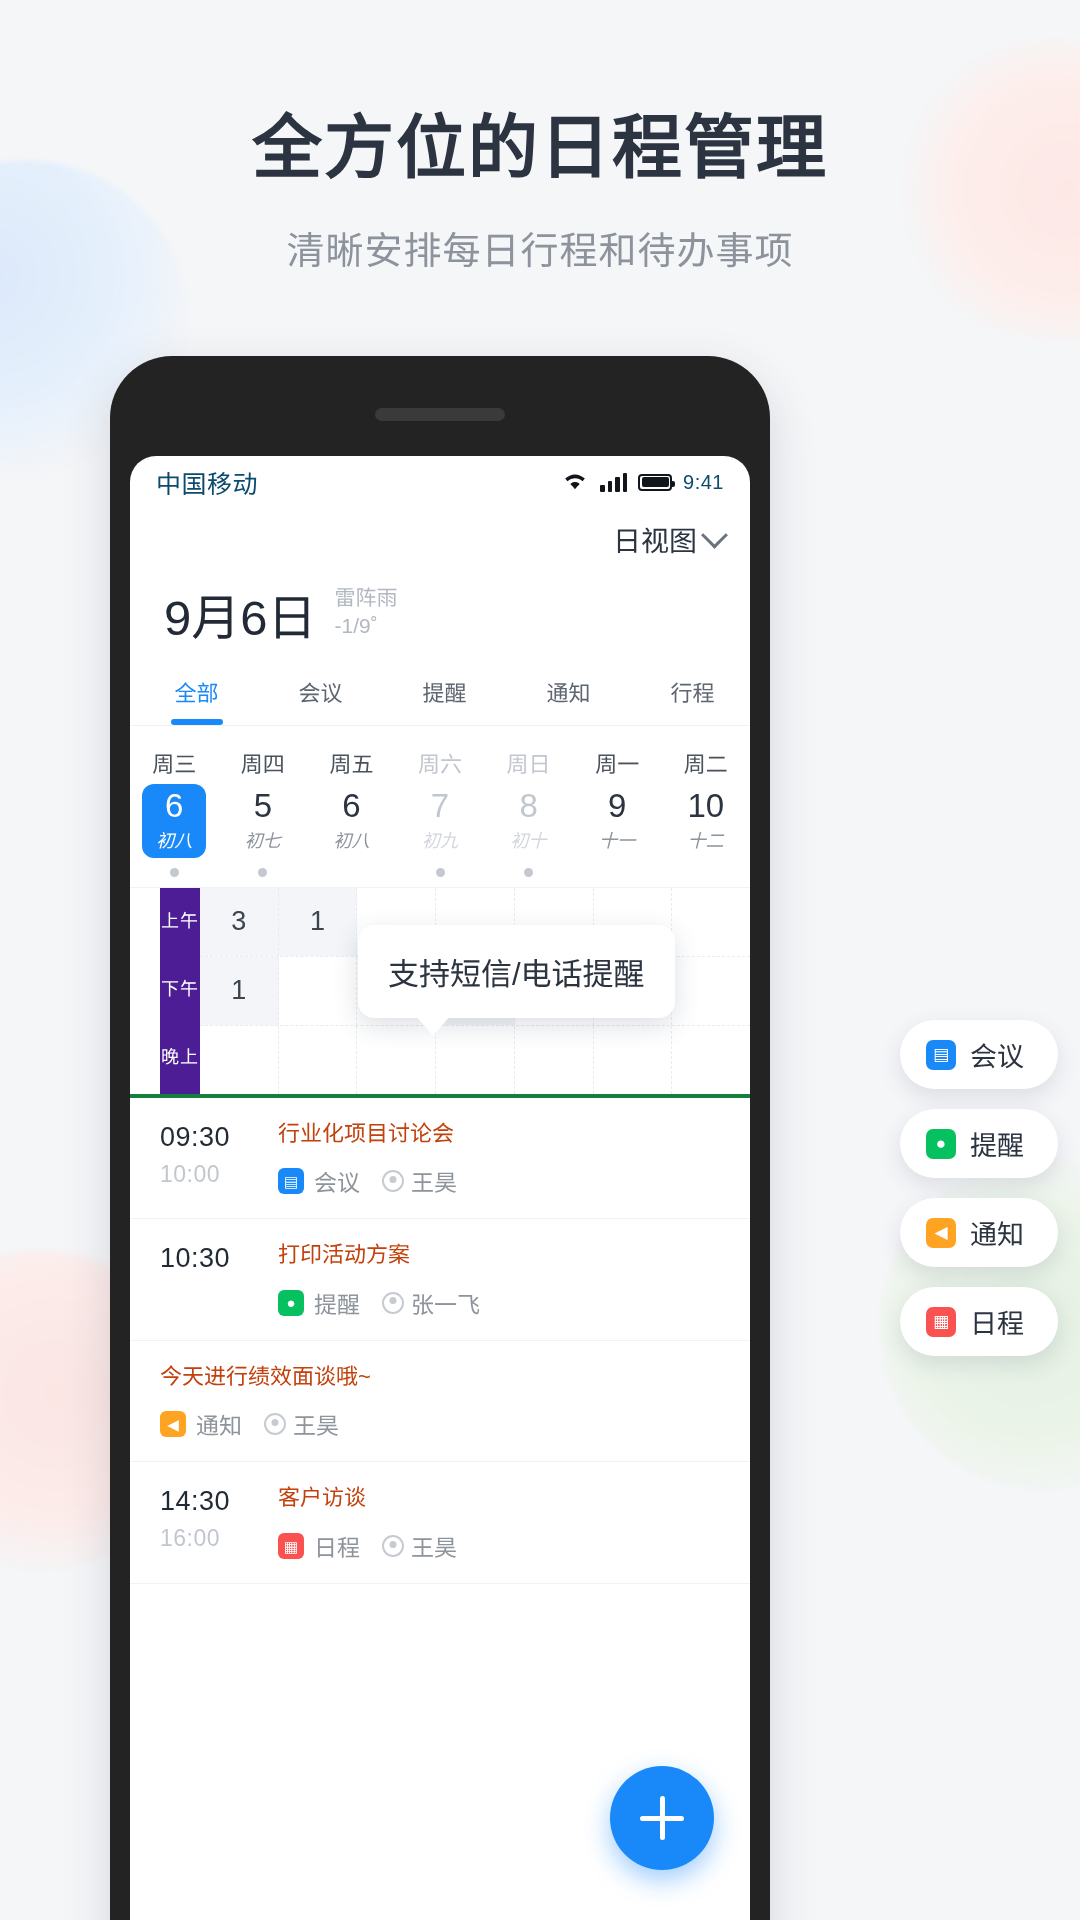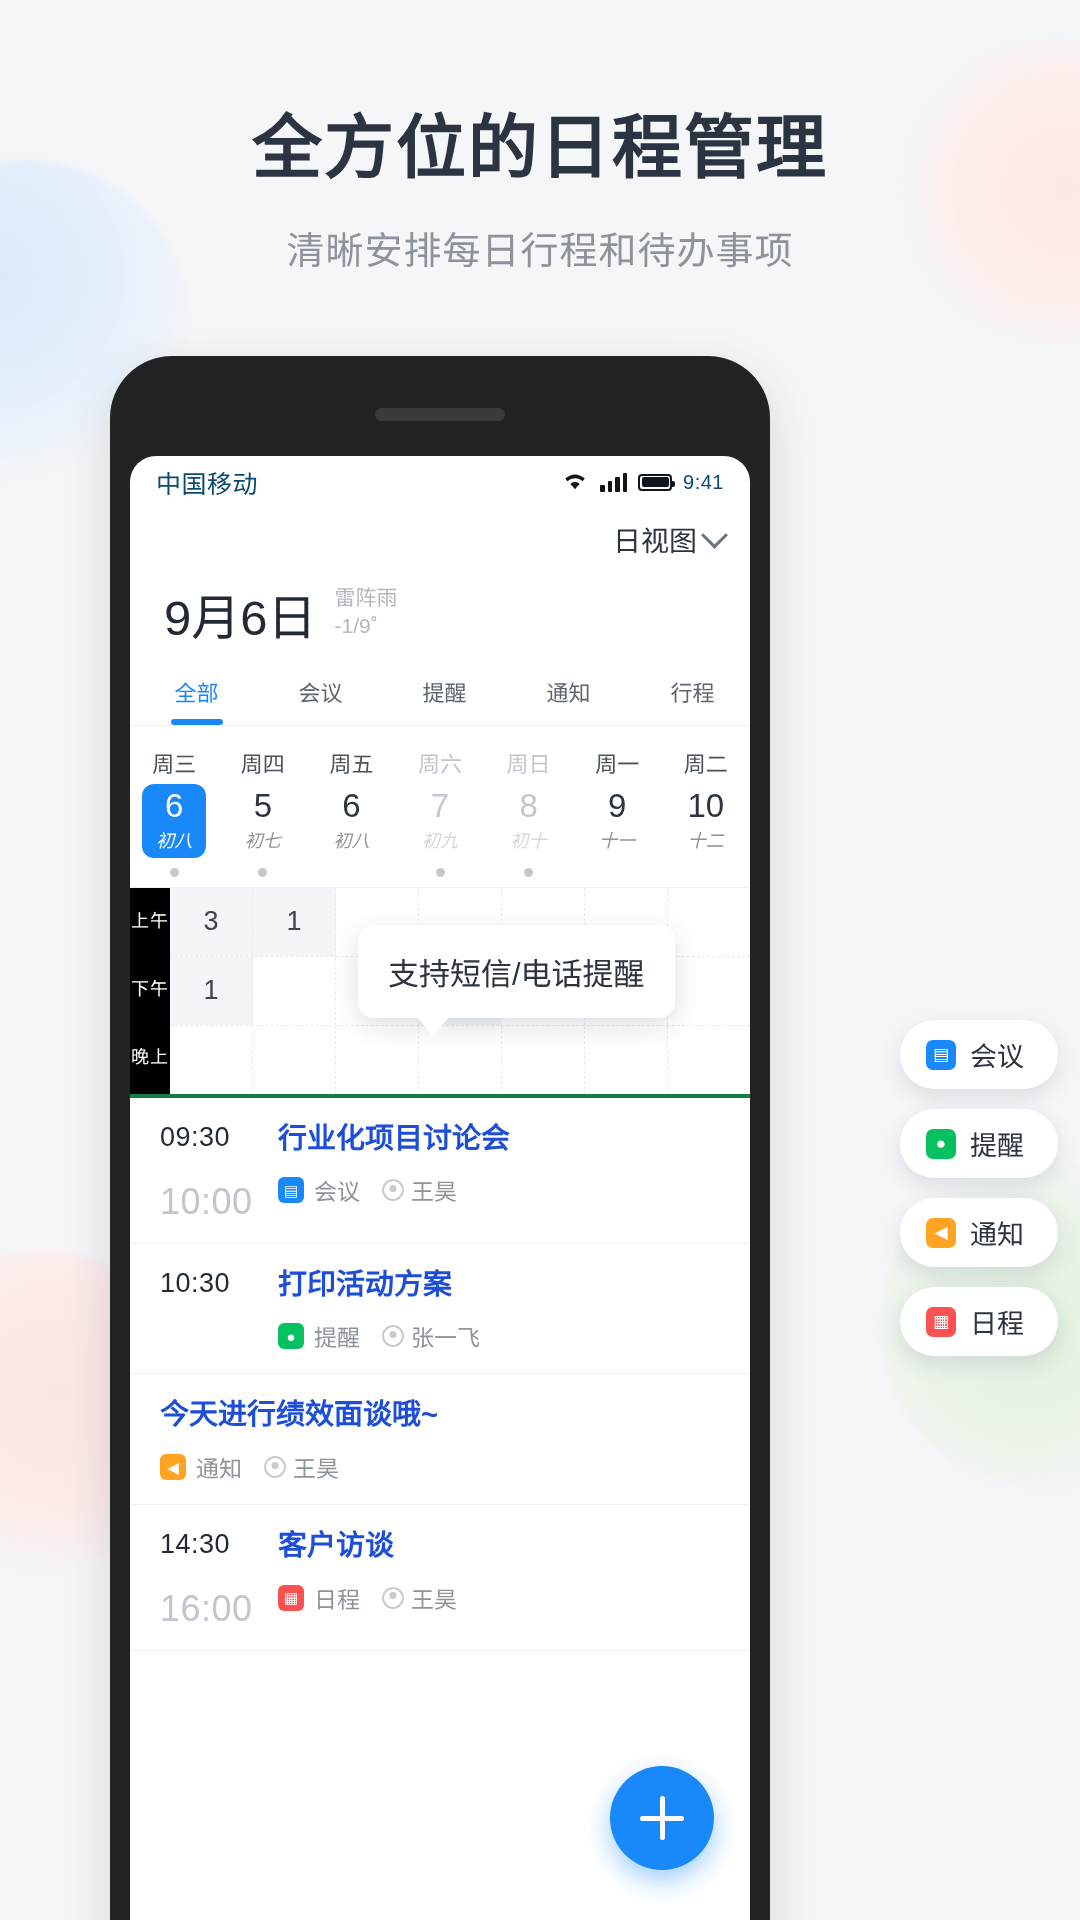--- a/index.html
+++ b/index.html
@@ -101,43 +101,43 @@
   .wk-num{font-size:33px;color:#2b3440;line-height:1.05;font-weight:400;}
   .wk-lunar{font-size:18px;color:#8e949c;margin-top:2px;font-style:italic;}
   .wk-cell.dim .wk-num{color:#c2c7cf;}
   .wk-cell.dim .wk-lunar{color:#d3d7dd;}
   .wk-pill.sel .wk-num,.wk-pill.sel .wk-lunar{color:#fff;}
   .wk-dot{width:9px;height:9px;border-radius:50%;background:#c4c9d0;margin:10px auto 0;}
   .wk-dot.hidden{visibility:hidden;}
 
   
   .grid{display:flex;margin-top:8px;border-top:1px solid #f1f2f4;}
-  .grid-labels{width:40px;background:#000000;}
+  .grid-labels{width:40px;background:#4c1d95;margin-left:30px;}
   .grid-lab{
     height:68px;display:flex;align-items:center;justify-content:center;
     font-size:18px;color:#fff;line-height:1.05;text-align:center;letter-spacing:1px;
   }
   .grid-body{flex:1;}
   .grid-row{display:flex;height:68px;border-bottom:1px dashed #e9ebef;}
   .grid-row:last-child{border-bottom:none;}
   .grid-cell{
     flex:1;display:flex;align-items:center;justify-content:center;
     font-size:27px;color:#3c444e;border-right:1px dashed #e9ebef;
   }
   .grid-cell:last-child{border-right:none;}
   .grid-cell.fill{background:#f3f5f8;}
 
   
   .agenda{border-top:4px solid #15803d;}
   .ag-item{display:flex;padding:22px 0 20px 30px;border-bottom:1px solid #f1f2f4;}
   .ag-time{width:118px;flex:none;padding-top:2px;}
   .ag-t1{font-size:27px;color:#222b35;font-weight:500;letter-spacing:.5px;}
-  .ag-t2{font-size:36px;color:#c2c7cf;margin-top:28px;letter-spacing:.5px;}
+  .ag-t2{font-size:23px;color:#c2c7cf;margin-top:8px;letter-spacing:.5px;}
   .ag-body{flex:1;padding-right:24px;}
-  .ag-title{font-size:29px;color:#1d4ed8;line-height:1.3;font-weight:bold;}
+  .ag-title{font-size:22px;color:#c2410c;line-height:1.3;}
   .ag-meta{display:flex;align-items:center;gap:10px;margin-top:16px;}
   .ag-chipicon{
     width:26px;height:26px;border-radius:6px;flex:none;
     display:flex;align-items:center;justify-content:center;
     font-size:15px;color:#fff;line-height:1;
   }
   .ag-kind{font-size:23px;color:#8e949c;}
   .ag-person{display:flex;align-items:center;gap:7px;margin-left:12px;}
   .ag-avatar{
     width:22px;height:22px;border-radius:50%;

